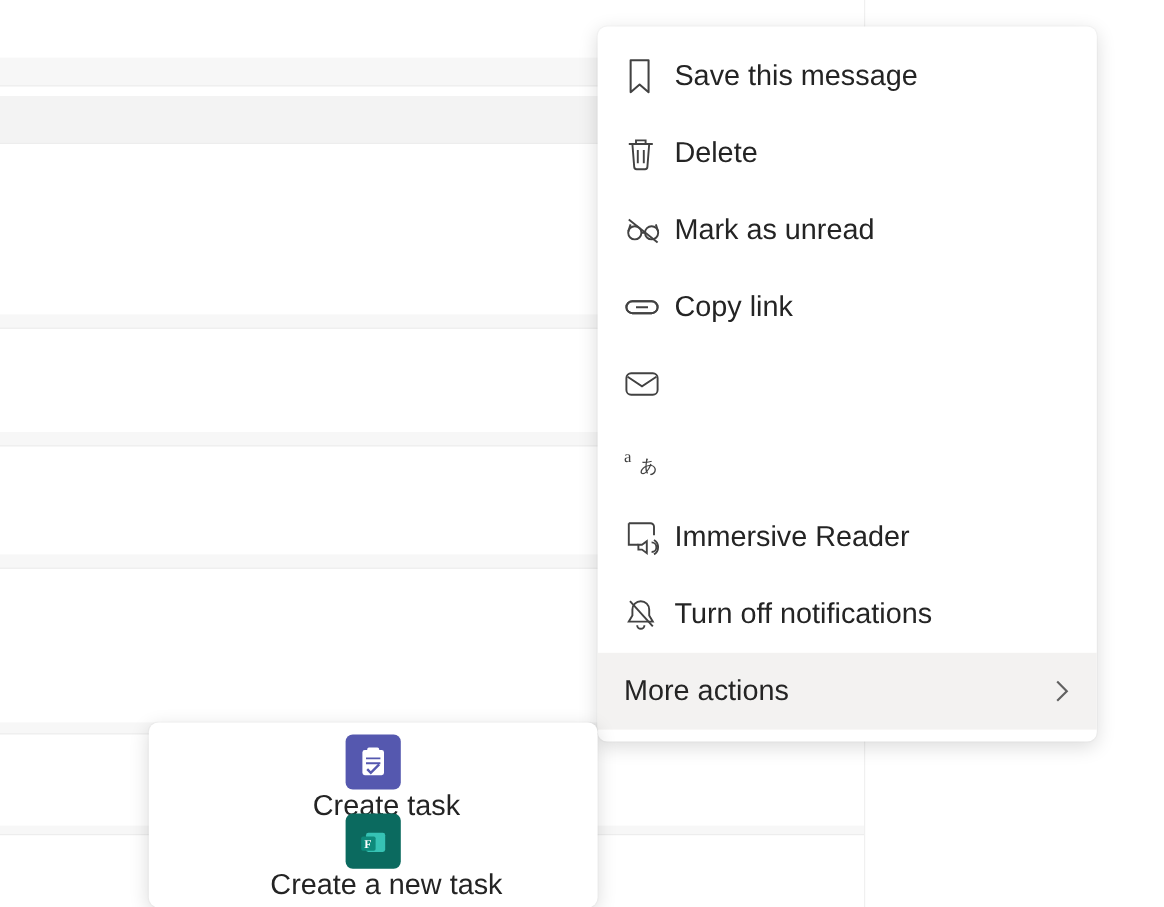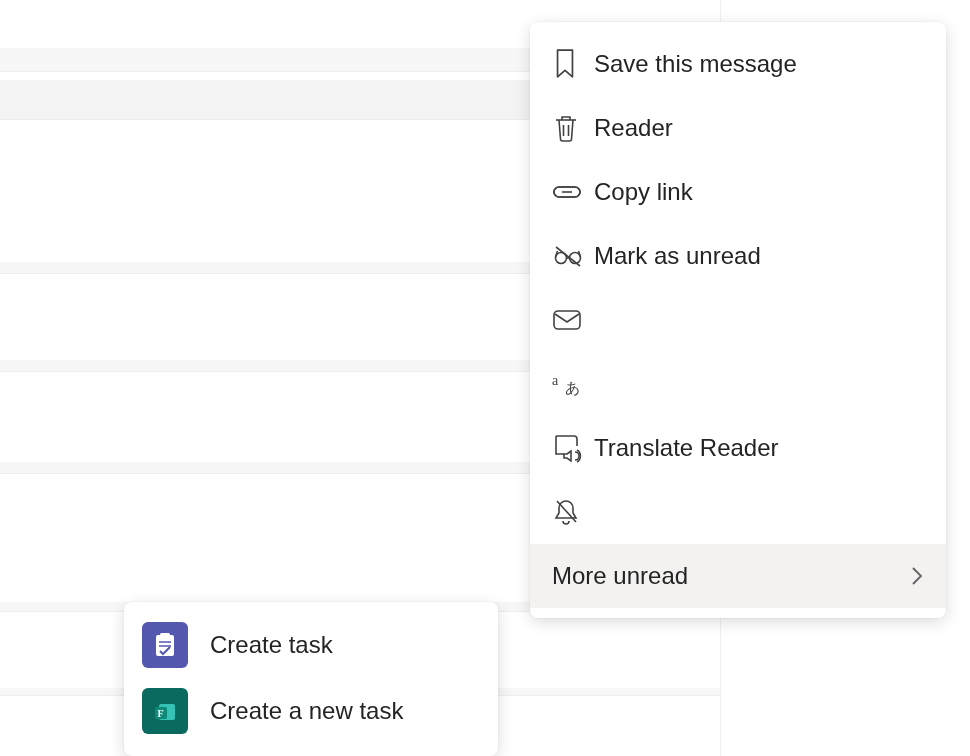--- a/index.html
+++ b/index.html
@@ -48,21 +48,20 @@
     
     .menu {
       position: absolute;
       left: 498px;
       top: 22px;
       width: 416px;
       background: #ffffff;
       border-radius: 8px;
       box-shadow: 0 4px 16px rgba(0,0,0,0.14), 0 0 0 1px rgba(0,0,0,0.02);
       padding: 10px 0;
-      margin-left: 32px;
     }
 
     .menu-item {
       display: flex;
       align-items: center;
       height: 64px;
       padding: 0 22px;
       cursor: pointer;
       position: relative;
     }
@@ -96,20 +95,21 @@
       border-radius: 8px;
       box-shadow: 0 4px 16px rgba(0,0,0,0.14), 0 0 0 1px rgba(0,0,0,0.02);
       padding: 10px 0 12px 0;
     }
     .sub-item {
       display: flex;
       align-items: center;
       height: 66px;
       padding: 0 18px;
       cursor: pointer;
+      flex-direction: column;
     }
     .sub-item .app-icon {
       width: 46px;
       height: 46px;
       border-radius: 6px;
       display: flex;
       align-items: center;
       justify-content: center;
       flex-shrink: 0;
     }
@@ -151,51 +151,51 @@
   <div class="menu-item">
     <span class="icon-slot">
       <svg width="28" height="30" viewBox="0 0 28 30" fill="none" stroke="#424242" stroke-width="1.6">
         <path d="M4 7 h20"></path>
         <path d="M10 7 v-3 h8 v3"></path>
         <path d="M7 7 l1.5 19 a2 2 0 0 0 2 2 h7 a2 2 0 0 0 2 -2 L21 7"></path>
         <path d="M11.5 12 v11"></path>
         <path d="M16.5 12 v11"></path>
       </svg>
     </span>
-    <span class="label">Reader</span>
-  </div>
-
-  <div class="menu-item">
-    <span class="icon-slot">
-      <svg width="30" height="18" viewBox="0 0 30 18" fill="none" stroke="#424242" stroke-width="1.6">
-        <rect x="2" y="4" width="26" height="10" rx="5"></rect>
-        <path d="M14 9 h-4 M16 9 h4" stroke="#fff" stroke-width="5"></path>
-        <rect x="2" y="4" width="26" height="10" rx="5"></rect>
-        <path d="M10 9 h10"></path>
-      </svg>
-    </span>
-    <span class="label">Copy link</span>
+    <span class="label">Delete</span>
   </div>
 
   <div class="menu-item">
     <span class="icon-slot">
       <svg width="32" height="24" viewBox="0 0 32 24" fill="none" stroke="#424242" stroke-width="1.6">
         <circle cx="9" cy="14" r="5.5"></circle>
         <circle cx="23" cy="14" r="5.5"></circle>
         <path d="M14.5 14 h3"></path>
         <path d="M3.5 13 l2 -6"></path>
         <path d="M28.5 13 l-2 -6"></path>
         <path d="M4 3 L28 22"></path>
       </svg>
     </span>
     <span class="label">Mark as unread</span>
   </div>
 
   <div class="menu-item">
     <span class="icon-slot">
+      <svg width="30" height="18" viewBox="0 0 30 18" fill="none" stroke="#424242" stroke-width="1.6">
+        <rect x="2" y="4" width="26" height="10" rx="5"></rect>
+        <path d="M14 9 h-4 M16 9 h4" stroke="#fff" stroke-width="5"></path>
+        <rect x="2" y="4" width="26" height="10" rx="5"></rect>
+        <path d="M10 9 h10"></path>
+      </svg>
+    </span>
+    <span class="label">Copy link</span>
+  </div>
+
+  <div class="menu-item">
+    <span class="icon-slot">
       <svg width="30" height="24" viewBox="0 0 30 24" fill="none" stroke="#424242" stroke-width="1.6">
         <rect x="2" y="3" width="26" height="18" rx="4"></rect>
         <path d="M3 6 l12 8 l12 -8"></path>
       </svg>
     </span>
   </div>
 
   <div class="menu-item">
     <span class="icon-slot">
       <svg width="30" height="26" viewBox="0 0 30 26">
@@ -208,37 +208,38 @@
   <div class="menu-item">
     <span class="icon-slot">
       <svg width="30" height="30" viewBox="0 0 30 30" fill="none" stroke="#424242" stroke-width="1.6">
         <path d="M4 3 h18 a3 3 0 0 1 3 3 v7"></path>
         <path d="M4 3 v18 h8"></path>
         <path d="M15 21 l4 -3 v10 l-4 -3 h-3 v-4 Z" fill="none"></path>
         <path d="M23 19 a4 4 0 0 1 0 8"></path>
         <path d="M25 17 a7 7 0 0 1 0 12"></path>
       </svg>
     </span>
-    <span class="label">Translate Reader</span>
+    <span class="label">Immersive Reader</span>
   </div>
 
 
   <div class="menu-item">
     <span class="icon-slot">
       <svg width="28" height="30" viewBox="0 0 28 30" fill="none" stroke="#424242" stroke-width="1.6">
         <path d="M14 4 a7 7 0 0 1 7 7 v5 l3 5 h-20 l3 -5 v-5 a7 7 0 0 1 7 -7 Z"></path>
         <path d="M11 24 a3 3 0 0 0 6 0"></path>
         <path d="M5 4 L24 25"></path>
       </svg>
     </span>
+    <span class="label">Turn off notifications</span>
   </div>
 
   <div class="menu-item hovered">
     <span class="icon-slot"></span>
-    <span class="label" style="padding-left:0; margin-left:-38px;">More unread</span>
+    <span class="label" style="padding-left:0; margin-left:-38px;">More actions</span>
     <span class="chev">
       <svg width="14" height="22" viewBox="0 0 14 22" fill="none" stroke="#616161" stroke-width="1.8">
         <path d="M3 3 l8 8 l-8 8"></path>
       </svg>
     </span>
   </div>
 
 </div>
 
 <div class="submenu">

